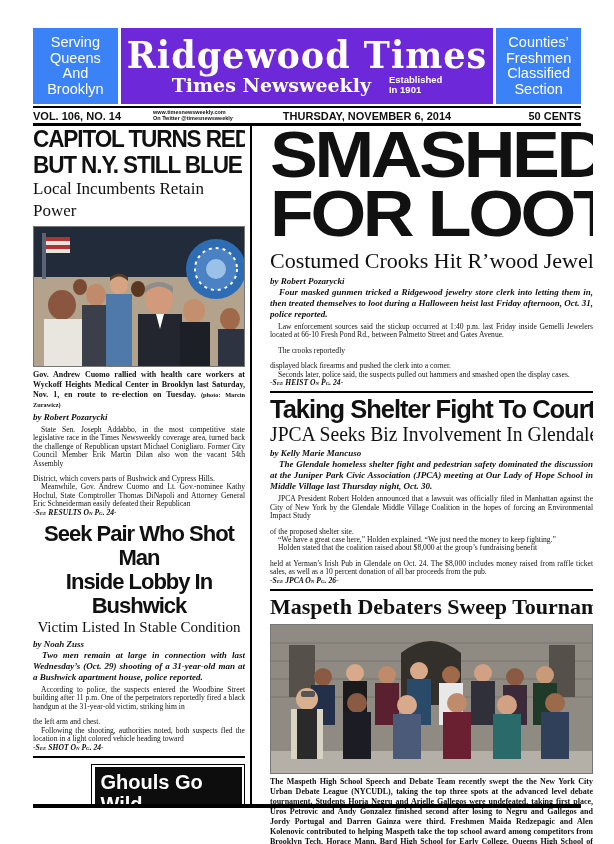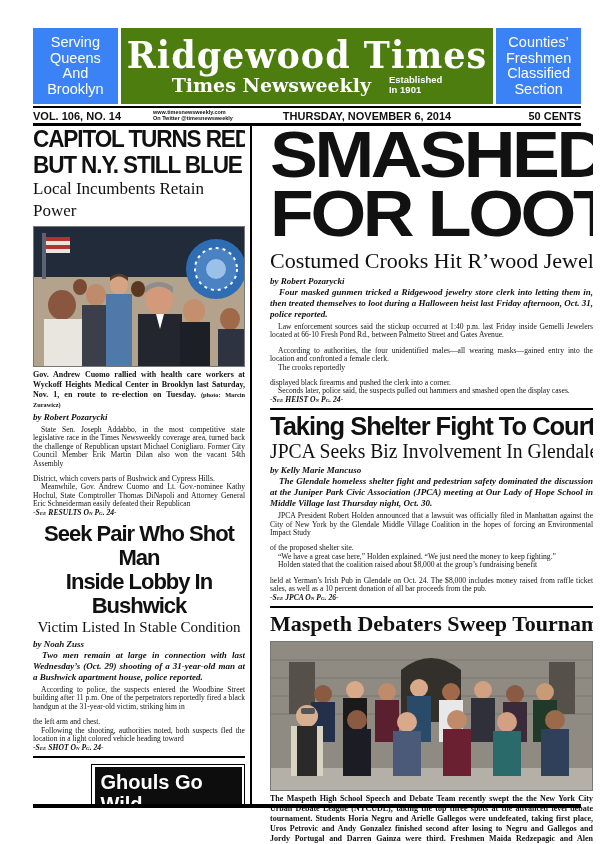--- a/index.html
+++ b/index.html
@@ -3,21 +3,21 @@
 <meta charset="utf-8">
 <style>
   html,body{margin:0;padding:0;background:#e9e9e9;}
   .page{position:relative;width:614px;height:844px;background:#fff;margin:0 auto;
         font-family:"Liberation Serif",serif;color:#111;overflow:hidden;}
   
   .masthead{position:absolute;left:33px;top:28px;width:548px;height:76px;display:flex;gap:3px;}
   .ear{width:118px;background:#3b82f6;color:#fff;display:flex;flex-direction:column;
        align-items:center;justify-content:center;font-family:"Liberation Sans",sans-serif;
        font-weight:400;font-size:14.5px;line-height:15.5px;text-align:center;}
-  .nameplate{flex:1;background:#4d7c0f;color:#fff;display:flex;flex-direction:column;
+  .nameplate{flex:1;background:#6d28d9;color:#fff;display:flex;flex-direction:column;
        align-items:center;justify-content:center;padding:2px 6px;}
   .paper-title{font-family:"DejaVu Serif",serif;font-weight:700;font-size:35px;line-height:36px;
        letter-spacing:1px;transform:scaleY(1.08);white-space:nowrap;}
   .nameplate-row{display:flex;align-items:flex-end;gap:18px;margin-top:2px;}
   .paper-subtitle{font-family:"DejaVu Serif",serif;font-weight:700;font-size:19px;line-height:20px;white-space:nowrap;}
   .established{font-family:"Liberation Sans",sans-serif;font-weight:700;font-size:9.5px;
        line-height:10px;text-align:left;}
   
   .dateline{position:absolute;left:33px;top:106px;width:548px;height:15px;
        border-top:2px solid #000;border-bottom:3px solid #000;display:flex;align-items:center;
@@ -212,21 +212,20 @@
     </h1>
     <h2 class="sub-serif sub-smashed">Costumed Crooks Hit R’wood Jeweler</h2>
     <p class="byline">by Robert Pozarycki</p>
     <p class="lead">Four masked gunmen tricked a Ridgewood jewelry store clerk into letting them in, then treated themselves to loot during a Halloween heist last Friday afternoon, Oct. 31, police reported.</p>
 
     <div class="cols3">
       <div class="bcol">
         <p class="indent">Law enforcement sources said the stickup occurred at 1:40 p.m. last Friday inside Gemelli Jewelers located at 66-10 Fresh Pond Rd., between Palmetto Street and Gates Avenue.</p>
       </div>
       <div class="bcol">
-        <p class="indent">According to authorities, the four unidentified males—all wearing masks—gained entry into the location and confronted a female clerk.</p>
         <p class="indent">The crooks reportedly</p>
       </div>
       <div class="bcol">
         <p>displayed black firearms and pushed the clerk into a corner.</p>
         <p class="indent">Seconds later, police said, the suspects pulled out hammers and smashed open the display cases.</p>
         <p class="jump">-See HEIST On Pg. 24-</p>
       </div>
     </div>
 
     <hr class="thin-rule">

